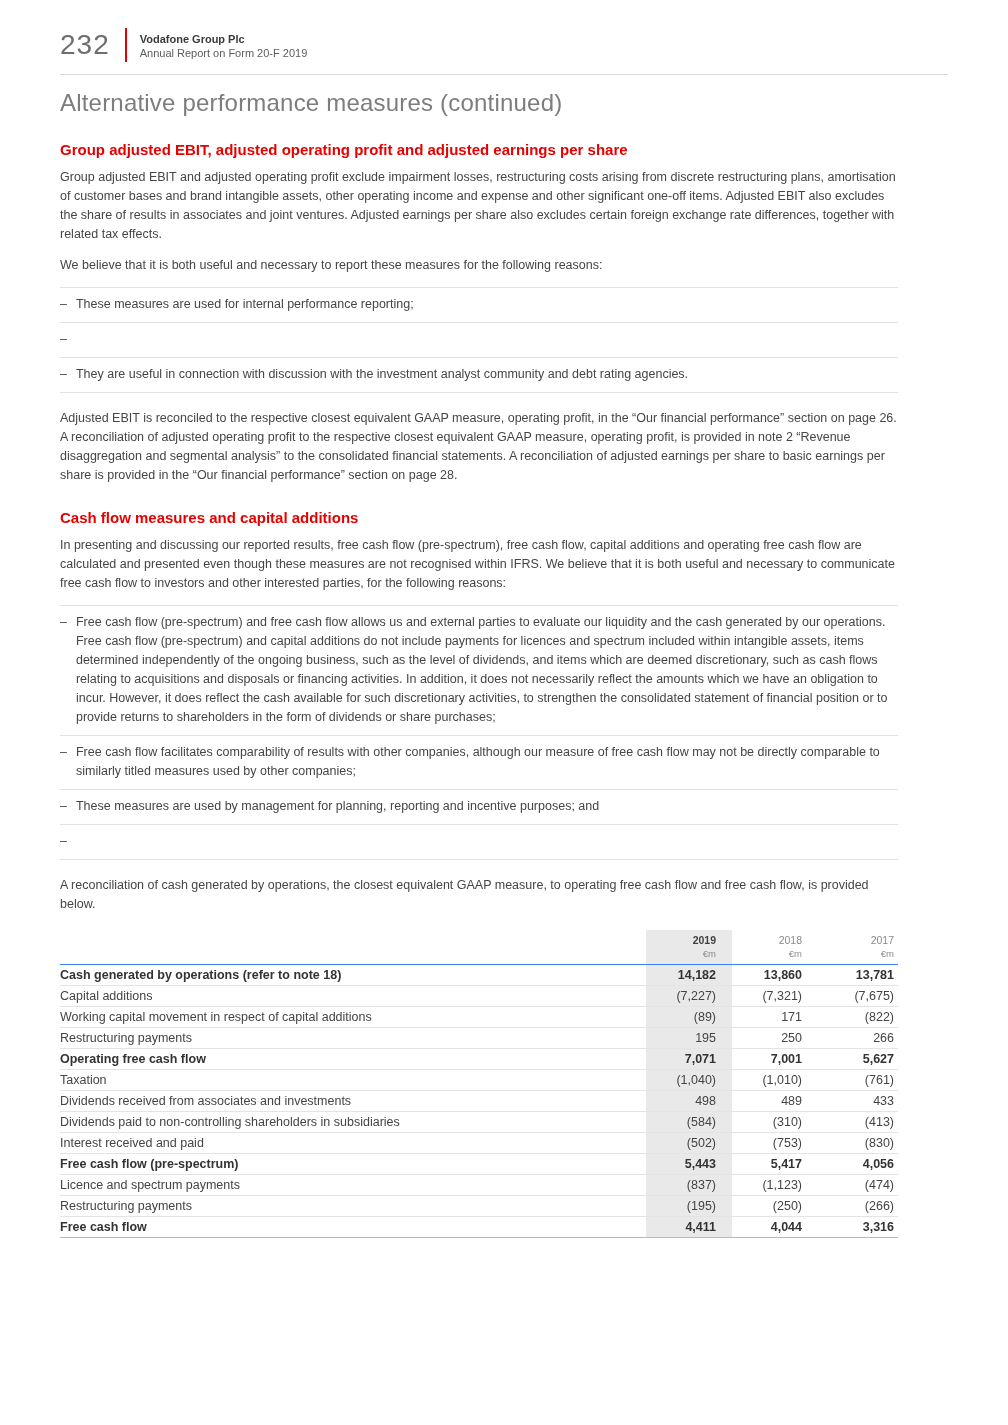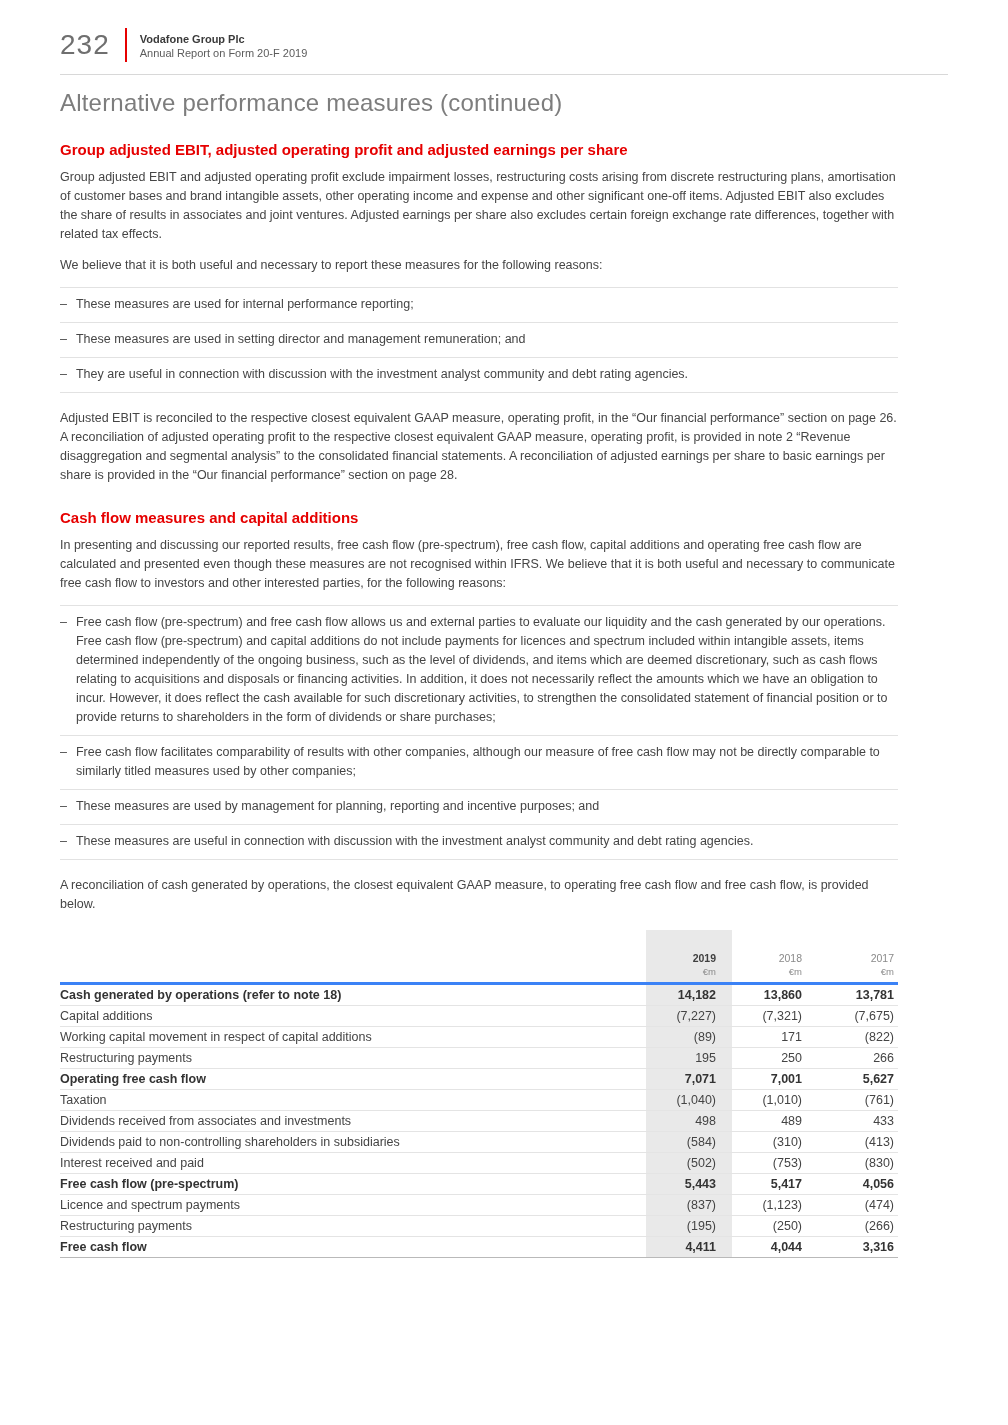--- a/index.html
+++ b/index.html
@@ -43,22 +43,22 @@
     font-size:12.5px; line-height:19px; color:#454545;
   }
   .dash { flex:0 0 auto; color:#454545; }
   .bullet-text { flex:1; padding-right:4px; }
 
   
   table.fin { width:100%; border-collapse:collapse; margin-top:16px; }
   .fin th, .fin td { font-size:12.5px; padding:3px 16px 3px 0; vertical-align:bottom; }
   .fin thead th {
     text-align:right; font-weight:normal; line-height:1.3;
-    padding-top:22px; padding-bottom:4px;
-    border-bottom:3px solid #3b82f6;
+    padding-top:4px; padding-bottom:4px;
+    border-bottom:1px solid #3b82f6;
   }
   .fin thead th .year { display:block; font-size:10.5px; font-weight:bold; color:#3f3f3f; }
   .fin thead th.dim .year { font-weight:normal; color:#8a8a8a; }
   .fin thead th .unit { display:block; font-size:9.5px; color:#8a8a8a; }
   .fin td.label { text-align:left; padding-right:8px; }
   .fin td.num { text-align:right; width:86px; white-space:nowrap; }
   .fin th.num { width:86px; }
   .fin td.num:last-child, .fin th.num:last-child { padding-right:4px; width:80px; }
   .fin tbody tr { border-bottom:1px solid #e4e4e4; }
   .fin tbody tr.total { font-weight:bold; }
@@ -89,21 +89,20 @@
       <h2 class="section-heading">Group adjusted EBIT, adjusted operating profit and adjusted earnings per share</h2>
       <p class="body">Group adjusted EBIT and adjusted operating profit exclude impairment losses, restructuring costs arising from discrete restructuring plans, amortisation of customer bases and brand intangible assets, other operating income and expense and other significant one-off items. Adjusted EBIT also excludes the share of results in associates and joint ventures. Adjusted earnings per share also excludes certain foreign exchange rate differences, together with related tax effects.</p>
       <p class="body">We believe that it is both useful and necessary to report these measures for the following reasons:</p>
       <ul class="dash-list">
         <li>
           <span class="dash">–</span>
           <span class="bullet-text">These measures are used for internal performance reporting;</span>
         </li>
         <li>
           <span class="dash">–</span>
-          <span class="bullet-text">These measures are used in setting director and management remuneration; and</span>
         </li>
         <li>
           <span class="dash">–</span>
           <span class="bullet-text">They are useful in connection with discussion with the investment analyst community and debt rating agencies.</span>
         </li>
       </ul>
       <p class="body">Adjusted EBIT is reconciled to the respective closest equivalent GAAP measure, operating profit, in the “Our financial performance” section on page 26. A reconciliation of adjusted operating profit to the respective closest equivalent GAAP measure, operating profit, is provided in note 2 “Revenue disaggregation and segmental analysis” to the consolidated financial statements. A reconciliation of adjusted earnings per share to basic earnings per share is provided in the “Our financial performance” section on page 28.</p>
     </section>
 
     <section>
@@ -117,21 +116,20 @@
         <li>
           <span class="dash">–</span>
           <span class="bullet-text">Free cash flow facilitates comparability of results with other companies, although our measure of free cash flow may not be directly comparable to similarly titled measures used by other companies;</span>
         </li>
         <li>
           <span class="dash">–</span>
           <span class="bullet-text">These measures are used by management for planning, reporting and incentive purposes; and</span>
         </li>
         <li>
           <span class="dash">–</span>
-          <span class="bullet-text">These measures are useful in connection with discussion with the investment analyst community and debt rating agencies.</span>
         </li>
       </ul>
       <p class="body">A reconciliation of cash generated by operations, the closest equivalent GAAP measure, to operating free cash flow and free cash flow, is provided below.</p>
     </section>
 
     <table class="fin">
       <thead>
         <tr>
           <th class="label"></th>
           <th class="num shade">

